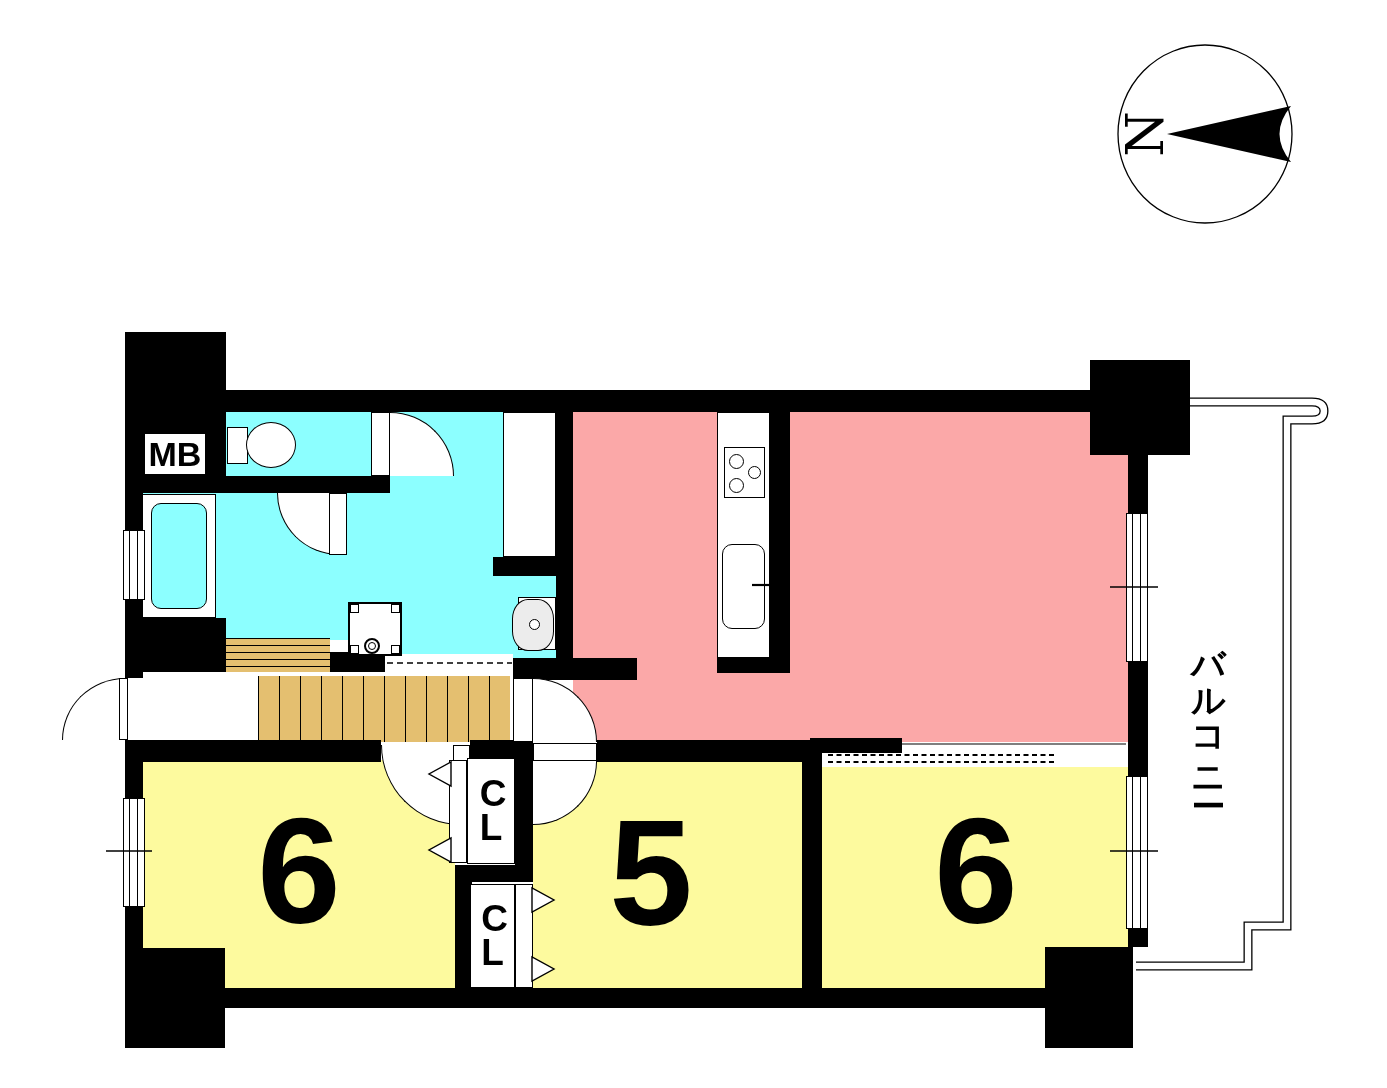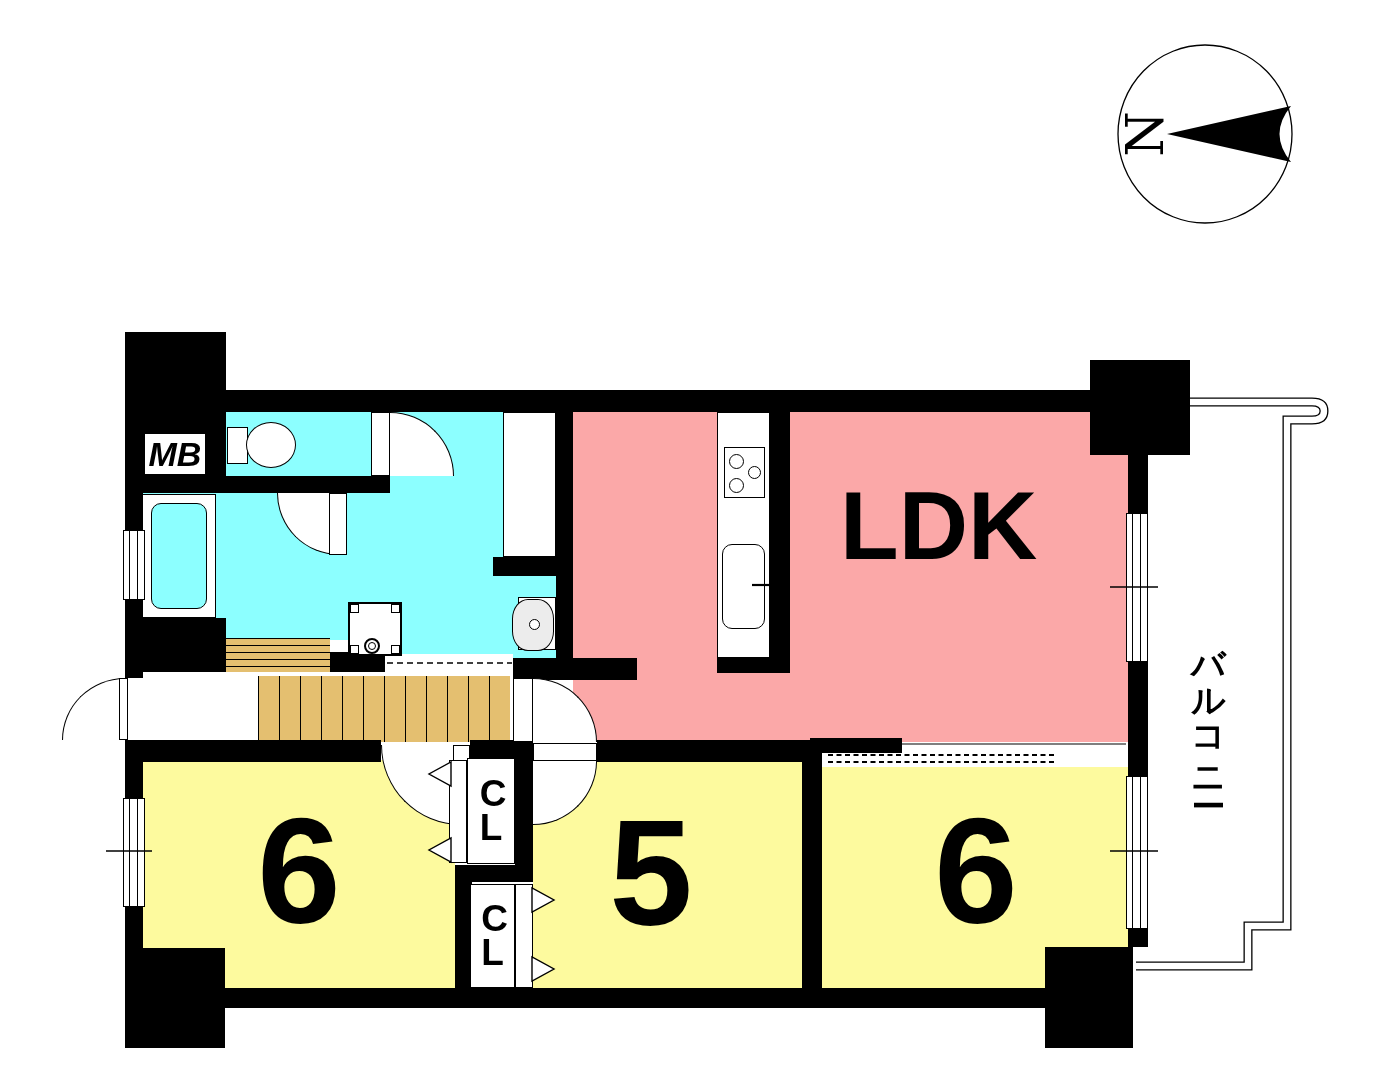--- a/index.html
+++ b/index.html
@@ -62,21 +62,21 @@
   <div class="w" style="left:597px;top:740px;width:213px;height:22px;"></div>
   <div class="w" style="left:802px;top:742px;width:20px;height:266px;"></div>
   <div class="w" style="left:810px;top:738px;width:92px;height:15px;"></div>
   <div class="w" style="left:455px;top:865px;width:78px;height:17px;"></div>
   <div class="w" style="left:515px;top:758px;width:18px;height:107px;"></div>
   <div class="w" style="left:455px;top:882px;width:17px;height:106px;"></div>
   <div class="w" style="left:205px;top:988px;width:840px;height:20px;"></div>
   <div class="w" style="left:770px;top:412px;width:20px;height:243px;"></div>
   <div class="w" style="left:717px;top:655px;width:73px;height:18px;"></div>
 
-  <div class="fx" style="left:143px;top:432px;width:64px;height:44px;border-width:2.5px;z-index:4;display:flex;align-items:center;justify-content:center;font-weight:bold;font-size:34px;font-style:italic;">
+  <div class="fx" style="left:143px;top:432px;width:64px;height:44px;border-width:2.5px;z-index:4;display:flex;align-items:center;justify-content:center;font-weight:bold;font-size:34px;">
     <span>MB</span>
   </div>
 
   <div class="fx2" style="left:227px;top:427px;width:21px;height:37px;"></div>
   <div class="fx2" style="left:246px;top:422px;width:50px;height:46px;border-radius:50%;"></div>
 
   <div class="fx2" style="left:371px;top:412px;width:19px;height:64px;"></div>
   <div class="arc" style="left:390px;top:412px;width:64px;height:64px;border-top:1.5px solid #000;border-right:1.5px solid #000;border-top-right-radius:100%;"></div>
 
   <div class="fx" style="left:142px;top:494px;width:74px;height:124px;border-width:1.5px;"></div>
@@ -127,21 +127,20 @@
     <span>CL</span>
   </div>
   <div class="fx2" style="left:449px;top:760px;width:18px;height:103px;border-width:1px;"></div>
   <div class="cl-box" style="left:470px;top:884px;width:45px;height:104px;">
     <span>CL</span>
   </div>
   <div class="fx2" style="left:515px;top:884px;width:18px;height:104px;border-width:1px;"></div>
 
   <div class="strip" style="left:385px;top:654px;width:128px;height:18px;z-index:3;"></div>
 
-  <div class="lbl" style="left:840px;top:478px;width:196px;font-size:96px;">LDK</div>
   <div class="lbl" style="left:199px;top:796px;width:200px;font-size:150px;">6</div>
   <div class="lbl" style="left:556px;top:798px;width:190px;font-size:150px;">5</div>
   <div class="lbl" style="left:876px;top:796px;width:200px;font-size:150px;">6</div>
   <div class="lbl" style="left:1192px;top:612px;height:190px;font-size:34px;writing-mode:vertical-rl;text-orientation:mixed;letter-spacing:2px;">バルコニー</div>
 
   <svg class="overlay" width="1387" height="1088" viewBox="0 0 1387 1088">
 
     <g>
       <ellipse cx="1205" cy="134" rx="87" ry="89" fill="#ffffff" stroke="#000" stroke-width="1.3"></ellipse>
       <path d="M 1167 134 L 1291 106 Q 1268 134 1291 162 Z" fill="#000"></path>

